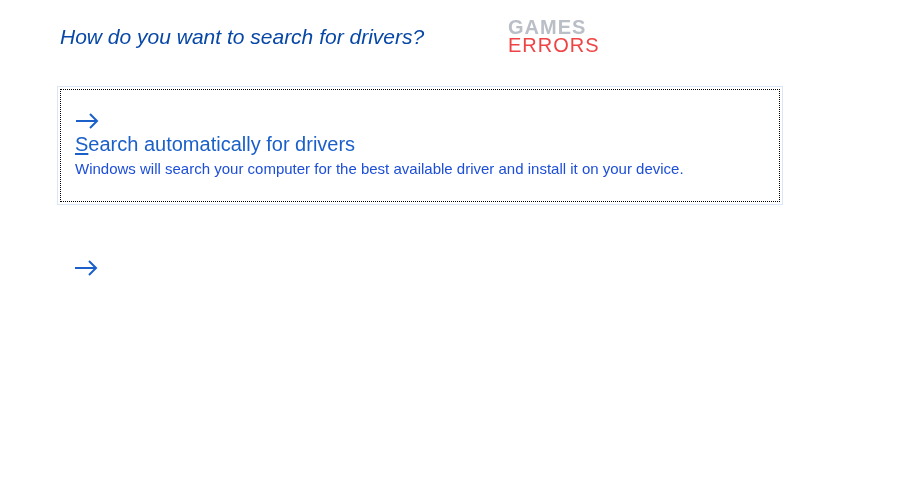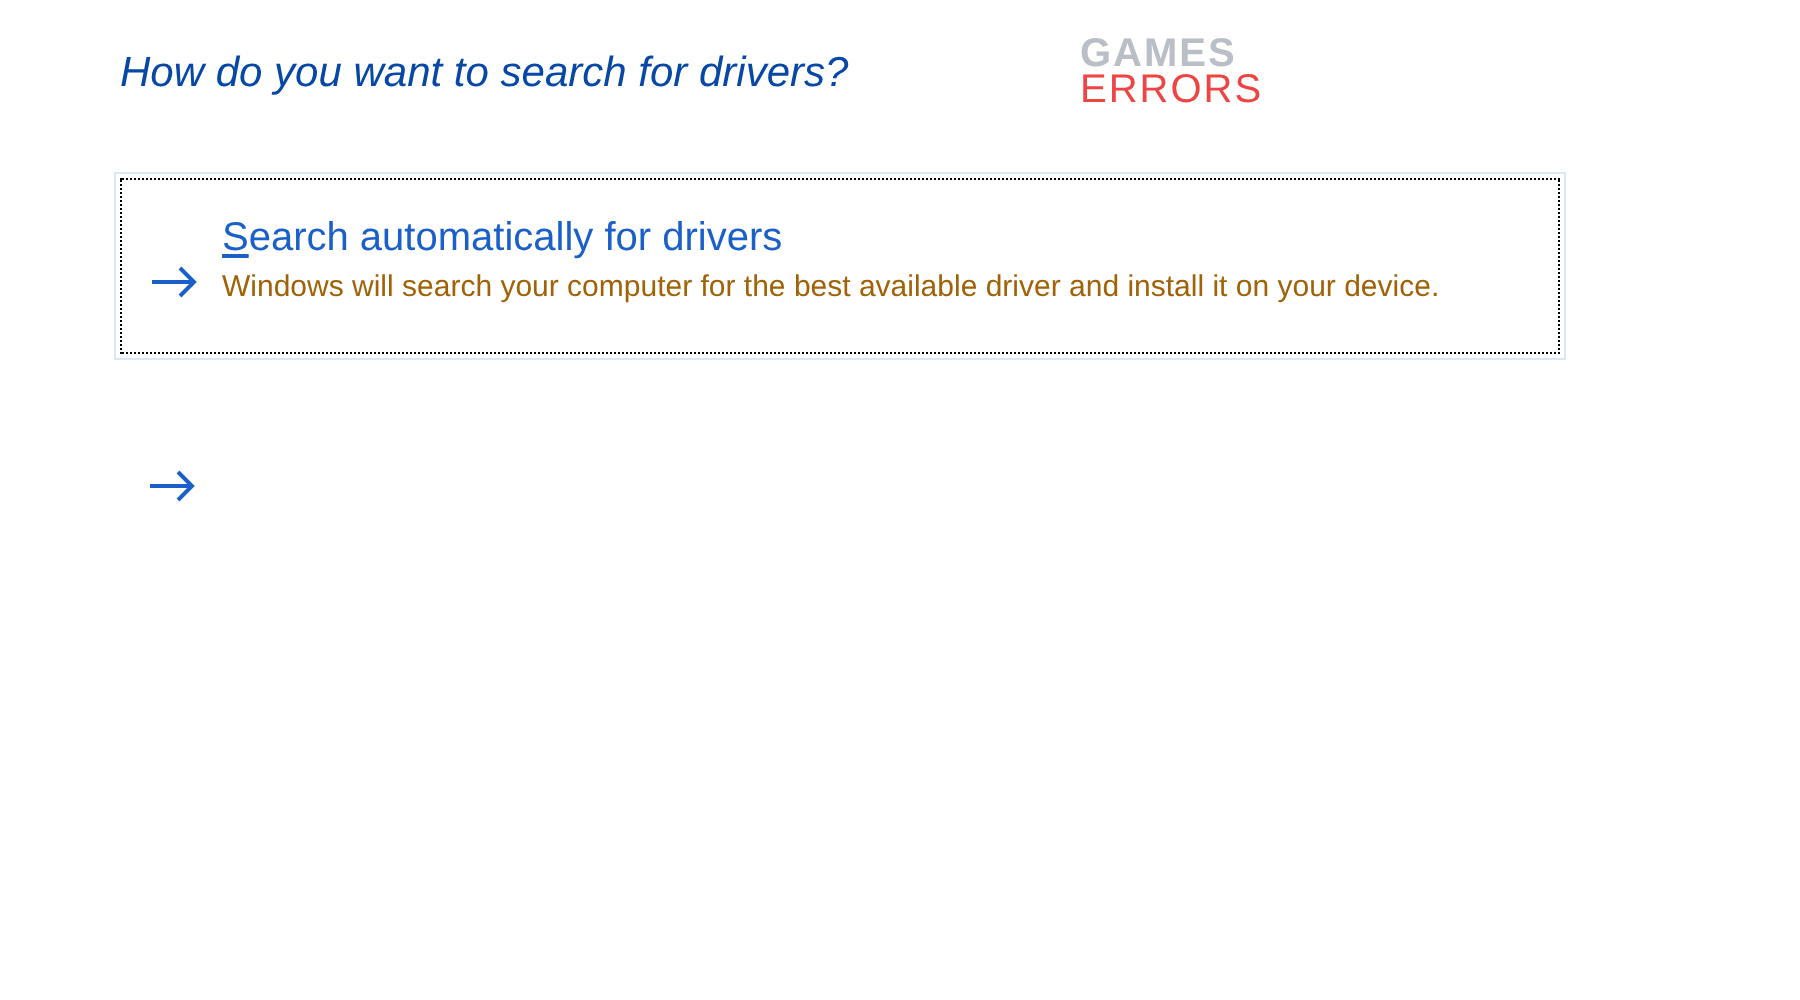--- a/index.html
+++ b/index.html
@@ -20,45 +20,46 @@
     .heading {
       color: #0747a6;
       font-size: 21px;
       font-weight: 400;
       margin-bottom: 40px;
       font-style: italic;
     }
     .watermark {
       position: absolute;
       top: 18px;
-      left: 540px;
+      left: 508px;
       text-align: left;
       line-height: 0.9;
       letter-spacing: 1px;
     }
     .watermark .wm-line1 {
       font-size: 20px;
       font-weight: 800;
       color: #b9bec7;
       font-family: "Segoe UI", Arial, sans-serif;
     }
     .watermark .wm-line2 {
       font-size: 20px;
       font-weight: 400;
       color: #ef4444;
       font-family: "Segoe UI", Arial, sans-serif;
       text-align: right;
     }
     .option {
       display: flex;
-      align-items: flex-end;
+      align-items: flex-start;
       padding: 18px 14px 22px 14px;
       margin-bottom: 35px;
       cursor: pointer;
       width: 720px;
+      flex-direction: column;
     }
     .option.selected {
       border: 1px dotted #000;
       outline: 1px solid #dbe6f7;
       outline-offset: 2px;
     }
     .arrow {
       flex: 0 0 auto;
       width: 28px;
       margin-top: 4px;
@@ -78,21 +79,21 @@
       font-weight: 400;
       margin-bottom: 3px;
       position: relative;
       display: inline-block;
     }
     .option-title .underline-letter {
       text-decoration: underline;
       text-underline-offset: 2px;
     }
     .option-desc {
-      color: #a16207;
+      color: #1d4ed8;
       font-size: 15px;
       font-weight: 400;
       line-height: 1.35;
       max-width: 620px;
     }
   </style>
 </head>
 <body>
 
 <h1 class="heading">How do you want to search for drivers?</h1>

